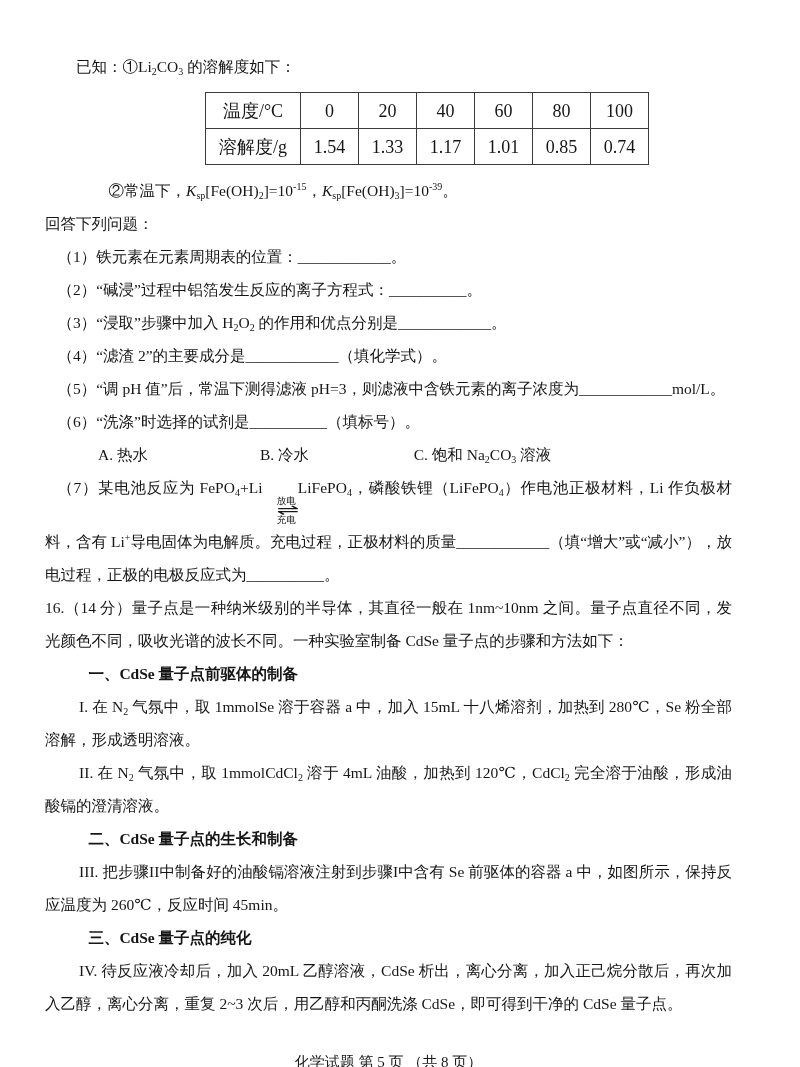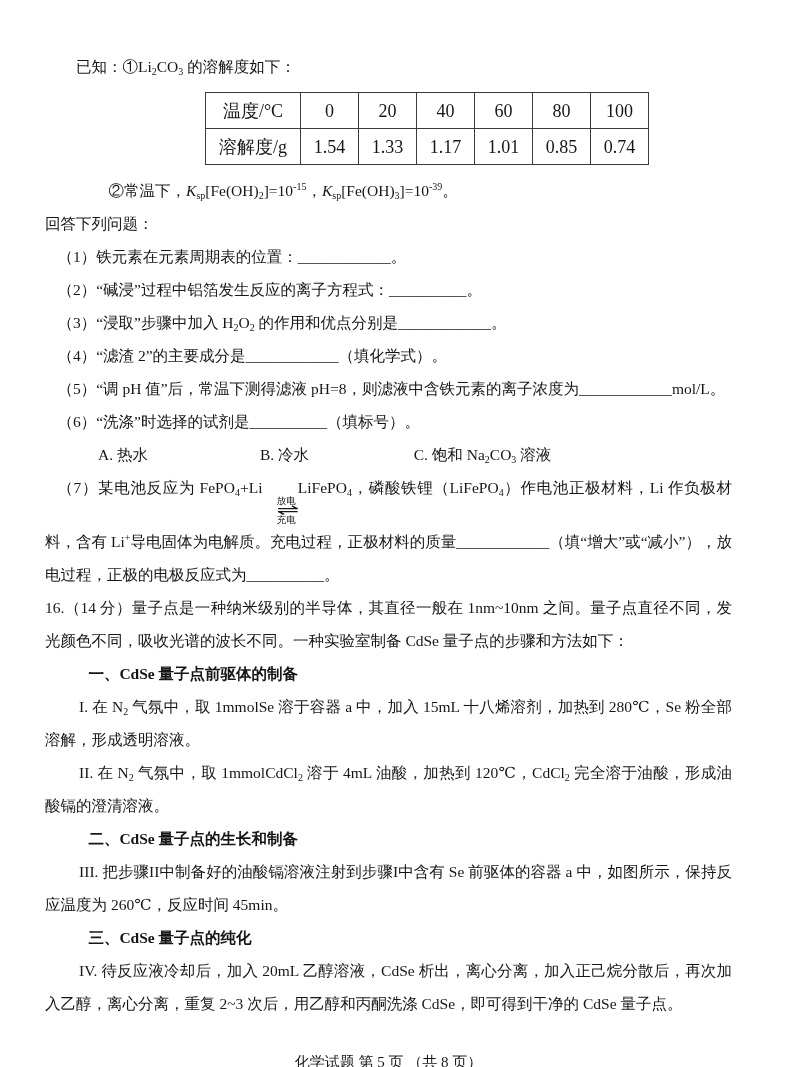--- a/index.html
+++ b/index.html
@@ -75,21 +75,21 @@
   </table>
 
   <p class="ind-circ2">②常温下，<i>K</i><sub>sp</sub>[Fe(OH)<sub>2</sub>]=10<sup>-15</sup>，<i>K</i><sub>sp</sub>[Fe(OH)<sub>3</sub>]=10<sup>-39</sup>。</p>
 
   <p>回答下列问题：</p>
 
   <p class="ind-sm">（1）铁元素在元素周期表的位置：____________。</p>
   <p class="ind-sm">（2）“碱浸”过程中铝箔发生反应的离子方程式：__________。</p>
   <p class="ind-sm">（3）“浸取”步骤中加入 H<sub>2</sub>O<sub>2</sub> 的作用和优点分别是____________。</p>
   <p class="ind-sm">（4）“滤渣 2”的主要成分是____________（填化学式）。</p>
-  <p class="ind-sm">（5）“调 pH 值”后，常温下测得滤液 pH=8，则滤液中含铁元素的离子浓度为____________mol/L。</p>
+  <p class="ind-sm">（5）“调 pH 值”后，常温下测得滤液 pH=3，则滤液中含铁元素的离子浓度为____________mol/L。</p>
   <p class="ind-sm">（6）“洗涤”时选择的试剂是__________（填标号）。</p>
 
   <p class="opts">
     <span class="opt-a">A. 热水</span>
     <span class="opt-b">B. 冷水</span>
     <span class="opt-c">C. 饱和 Na<sub>2</sub>CO<sub>3</sub> 溶液</span>
   </p>
 
   <p class="ind-sm"><span>（7）某电池反应为 FePO<sub>4</sub>+Li</span><span class="rxn">
         <span class="rxn-top">放电</span>

